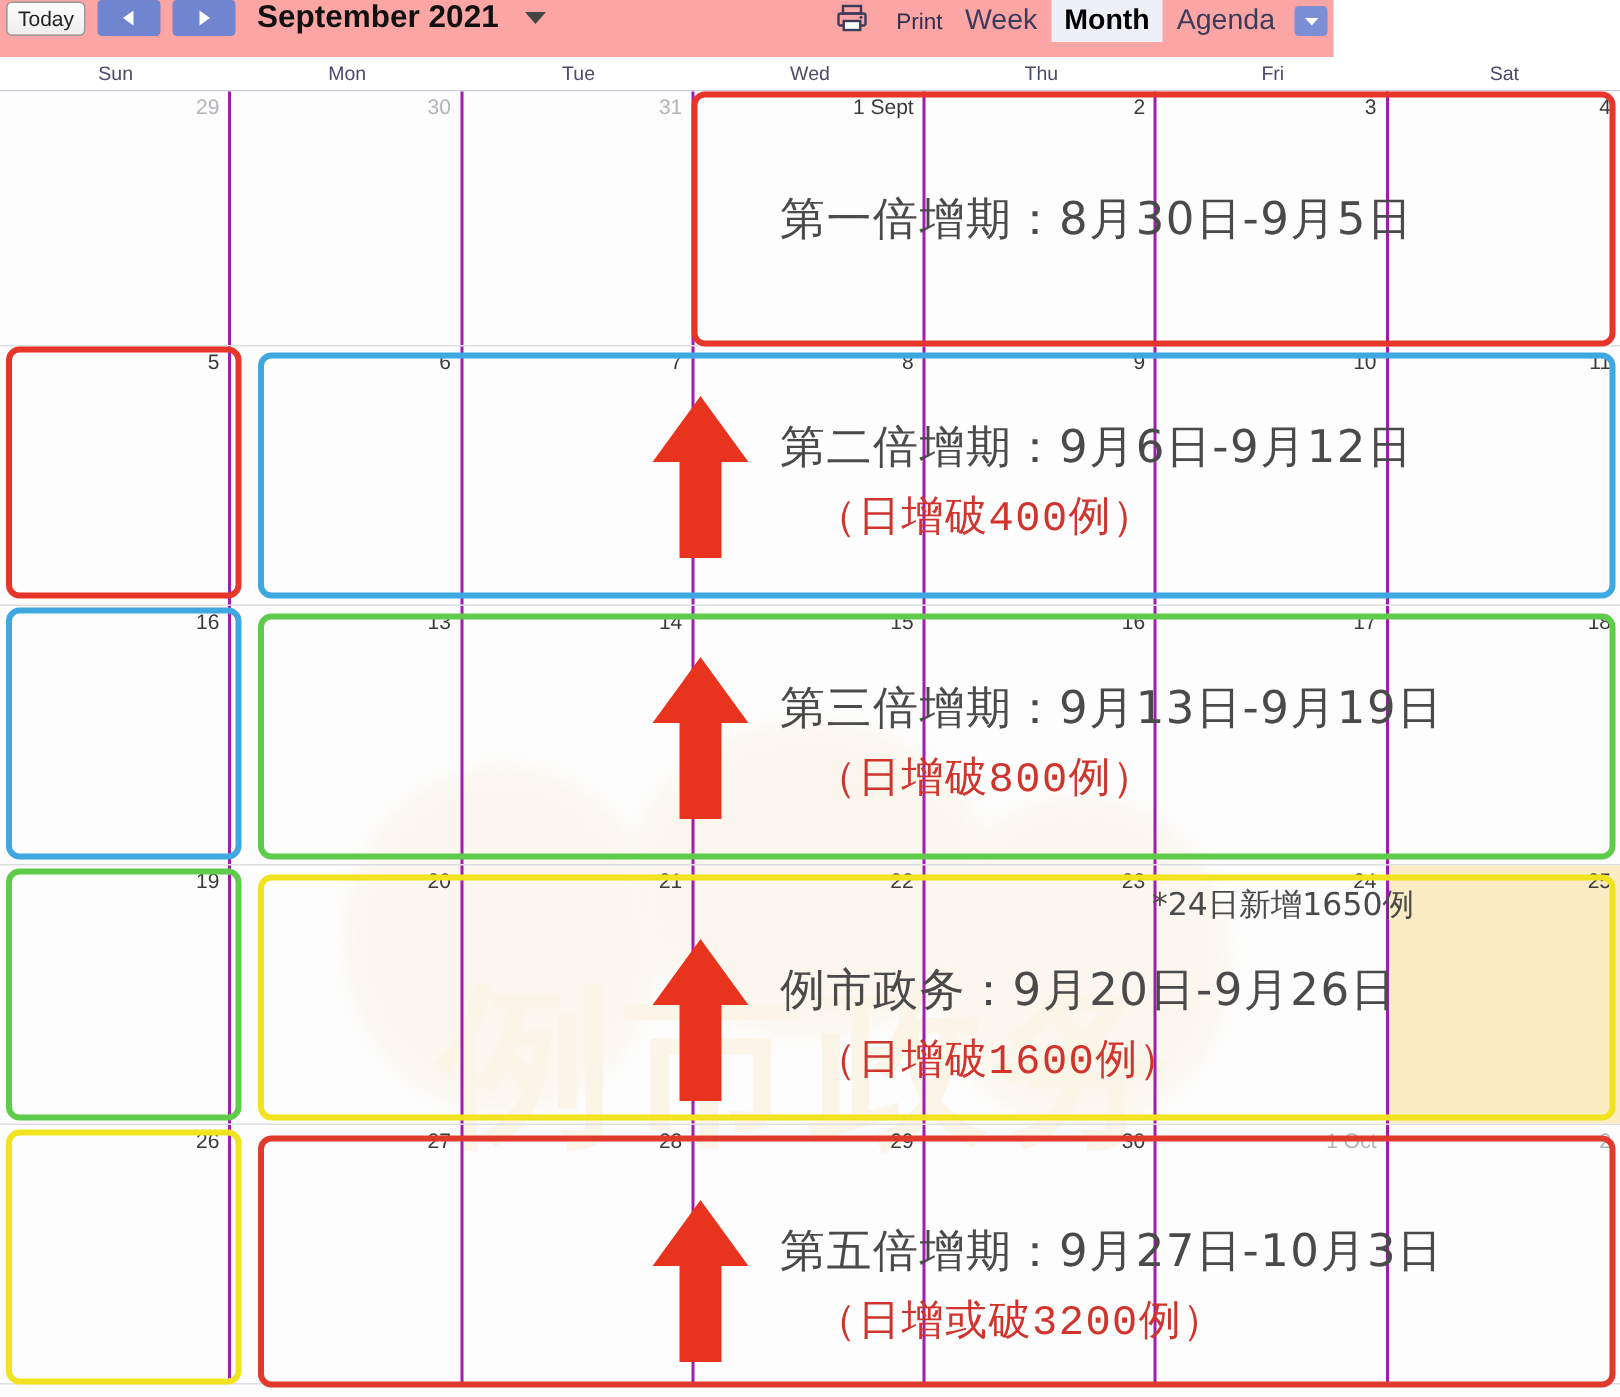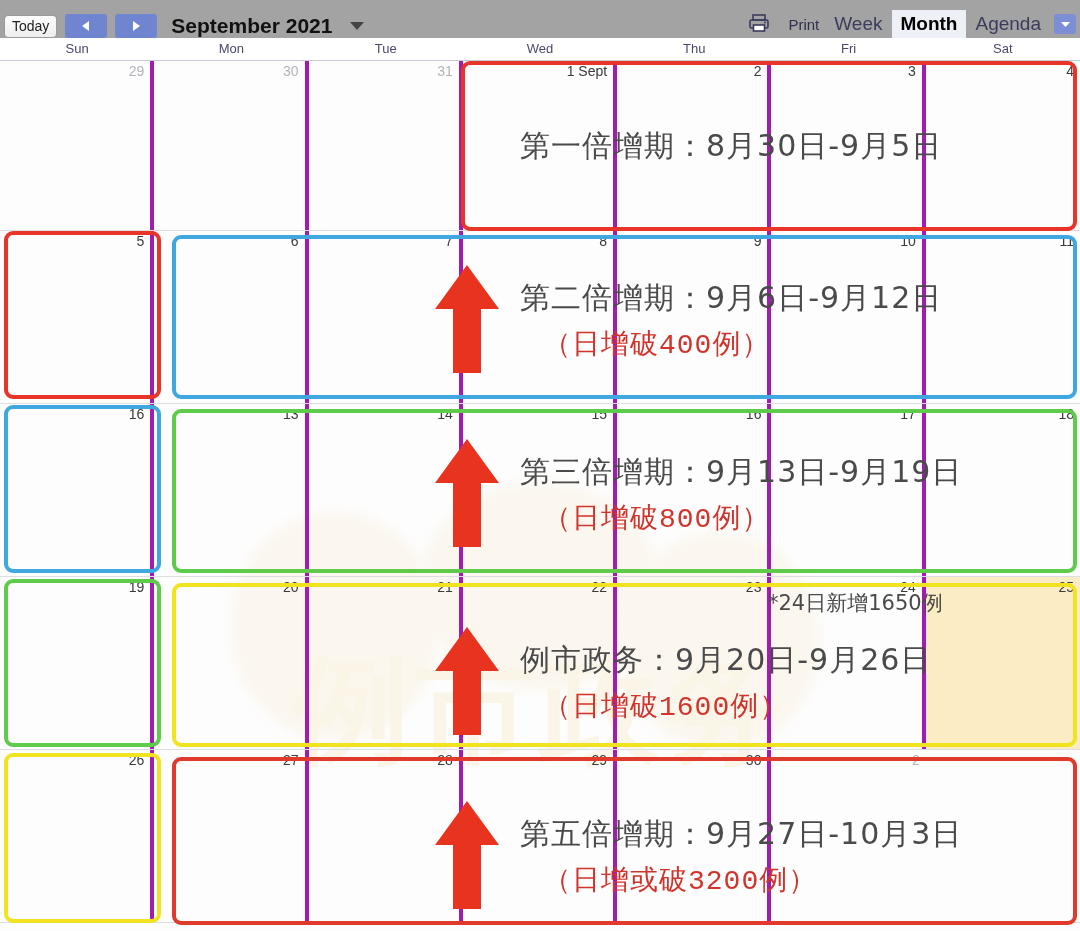--- a/index.html
+++ b/index.html
@@ -14,24 +14,24 @@
     overflow: hidden;
     position: relative;
     color: #333333;
     -webkit-font-smoothing: antialiased;
   }
 
   
   .toolbar {
     position: relative;
     height: 38px;
-    width: 1080px;
-    background: #a3a3a3;
-    display: flex;
-    align-items: flex-end;
+    width: 889px;
+    background: #fca5a5;
+    display: flex;
+    align-items: flex-start;
     box-sizing: border-box;
   }
   .toolbar-left {
     display: flex;
     align-items: center;
     padding-left: 4px;
     gap: 8px;
   }
   .today-btn {
     border: 1px solid #9a9a9a;
@@ -140,21 +140,21 @@
     position: relative;
     display: grid;
     grid-template-columns: repeat(7, 1fr);
     height: 173px;
     border-bottom: 1px solid #dddde4;
     box-sizing: border-box;
   }
   .week-row.r1 { height: 170px; }
   .day-cell {
     position: relative;
-    border-right: 4px solid #a21caf;
+    border-right: 2px solid #a21caf;
     box-sizing: border-box;
     background: transparent;
   }
   .day-cell:last-child { border-right: none; }
   .day-cell.highlight { background: #fcecc4; }
   .day-num {
     position: absolute;
     top: 2px;
     right: 6px;
     font-size: 14px;
@@ -407,20 +407,23 @@
     <div class="day-cell">
         <span class="day-num">28</span>
       </div>
     <div class="day-cell">
         <span class="day-num">29</span>
       </div>
     <div class="day-cell">
         <span class="day-num">30</span>
       </div>
     <div class="day-cell">
+        <span class="day-num muted">1 Oct</span>
+      </div>
+    <div class="day-cell">
         <span class="day-num muted">2</span>
       </div>
   </div>
 
   <div class="overlay">
 
     <div class="anno-box" style="left:4px; top:170px; width:157px; height:168px; border:4px solid #e8352a;"></div>
     <div class="anno-box" style="left:4px; top:344px; width:157px; height:168px; border:4px solid #3fa8e0;"></div>
     <div class="anno-box" style="left:4px; top:518px; width:157px; height:168px; border:4px solid #5ecb4b;"></div>
     <div class="anno-box" style="left:4px; top:692px; width:157px; height:170px; border:4px solid #f2e320;"></div>

